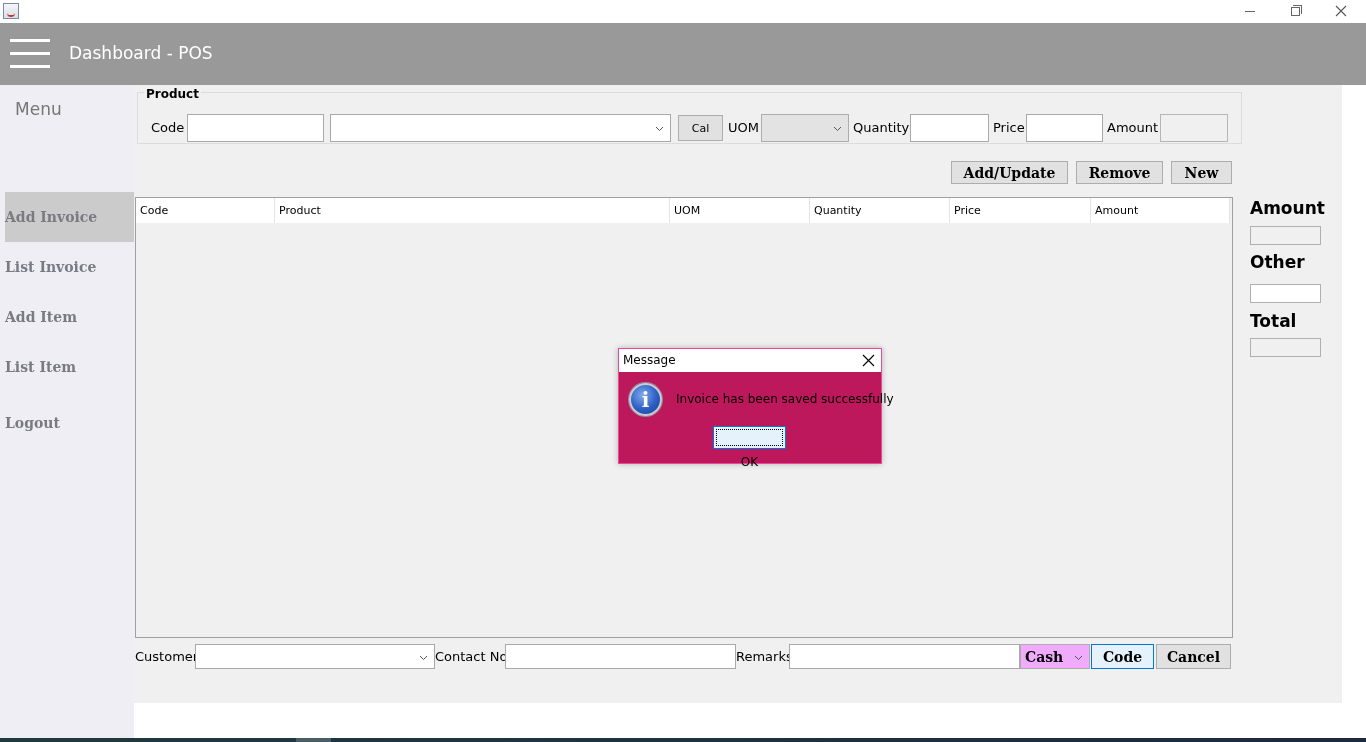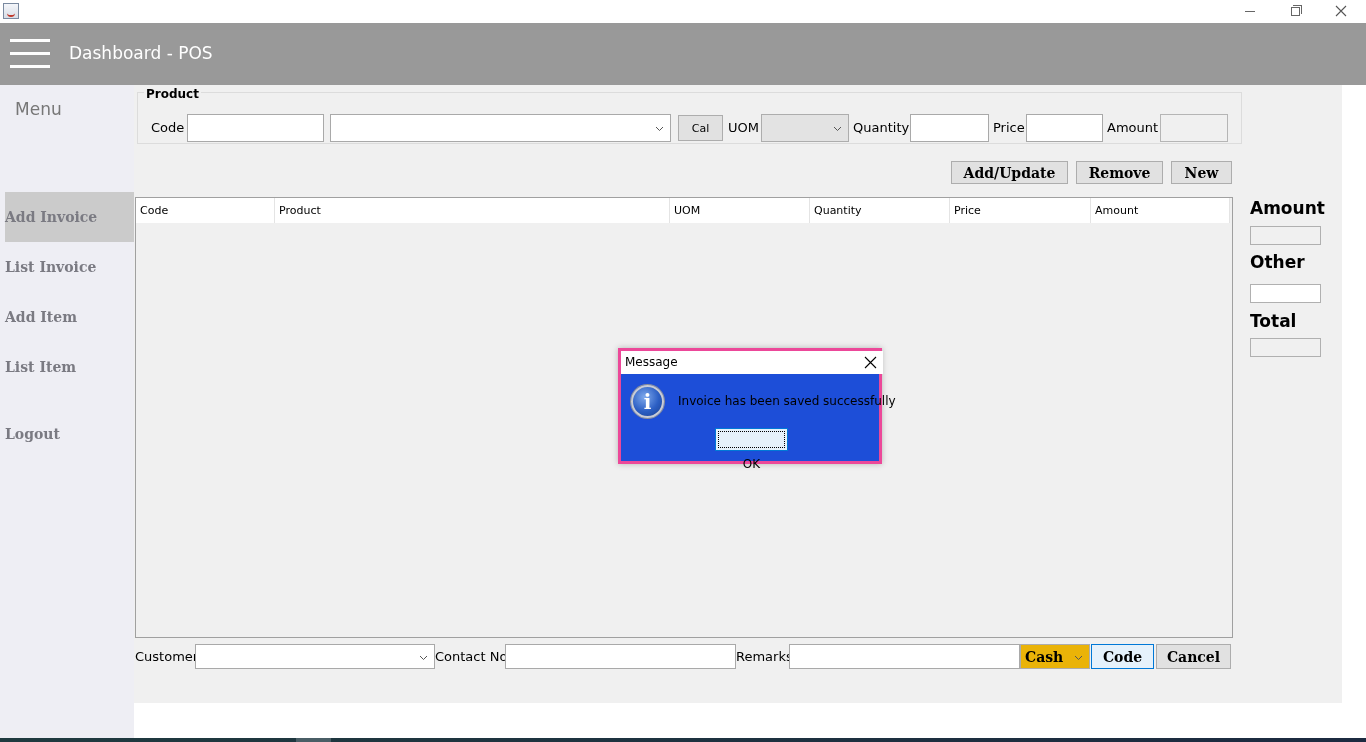--- a/index.html
+++ b/index.html
@@ -53,21 +53,21 @@
   .table { position: absolute; left: 1px; top: 112px; width: 1098px; height: 441px; border: 1px solid #a0a0a0; background: #f0f0f0; }
   .thead { position: absolute; left: 0; top: 0; height: 25px; width: 1094px; display: flex; background: #fff; border-bottom: 1px solid #fff; }
   .th { height: 25px; border-right: 1px solid #e4e4e4; font-size: 11px; color: #000; padding-left: 4px; display: flex; align-items: center; cursor: pointer; }
 
   
   .summary-lbl { position: absolute; font-family: "DejaVu Sans", sans-serif; font-weight: bold; font-size: 17px; color: #000; }
   .summary-field { position: absolute; left: 1116px; width: 71px; height: 19px; border: 1px solid #b0b0b0; background: #f0f0f0; }
   .summary-field.editable { background: #fff; }
 
   
-  .dialog { position: absolute; left: 618px; top: 348px; width: 264px; height: 116px; background: #1d4ed8; border: 3px solid #ec4899; box-shadow: 0 0 6px rgba(0,0,0,0.25); }
+  .dialog { position: absolute; left: 618px; top: 348px; width: 264px; height: 116px; background: #be185d; border: 1px solid #ec4899; box-shadow: 0 0 6px rgba(0,0,0,0.25); }
   .dialog-titlebar { position: absolute; left: 0; top: 0; width: 262px; height: 23px; background: #fff; }
   .dialog-title { position: absolute; left: 4px; top: 4px; font-size: 12px; color: #000; }
   .dialog-close { position: absolute; right: 6px; top: 5px; width: 13px; height: 13px; cursor: pointer; }
   .info-icon { position: absolute; left: 10px; top: 34px; width: 33px; height: 33px; border-radius: 50%; background: radial-gradient(circle at 40% 35%, #7fa9ec 0%, #2c5fc4 55%, #1a3f8e 100%); border: 2px solid #c9ccd4; box-shadow: 0 0 0 1px #8a8f99; display: flex; align-items: center; justify-content: center; color: #fff; font-family: "DejaVu Serif", serif; font-weight: bold; font-size: 20px; }
   .dialog-msg { position: absolute; left: 57px; top: 43px; font-size: 12px; color: #000; white-space: nowrap; }
   .dialog-ok { position: absolute; left: 94px; top: 77px; width: 73px; height: 23px; background: #e5f1fb; border: 1px solid #0078d7; display: flex; align-items: center; justify-content: center; cursor: pointer; }
   .dialog-ok .inner { position: absolute; left: 2px; top: 2px; right: 2px; bottom: 2px; border: 1px dotted #000; }
   .dialog-ok span { font-size: 12px; color: #000; position: relative; margin-top: 48px; }
 
   
@@ -100,21 +100,21 @@
     </div>
   <div class="header-title">Dashboard - POS</div>
 </div>
 
 <div class="sidebar">
   <div class="menu-title">Menu</div>
   <div class="nav-item active" style="top:107px;">Add Invoice</div>
   <div class="nav-item" style="top:157px;">List Invoice</div>
   <div class="nav-item" style="top:207px;">Add Item</div>
   <div class="nav-item" style="top:257px;">List Item</div>
-  <div class="nav-item" style="top:324px;">Logout</div>
+  <div class="nav-item" style="top:313px;">Logout</div>
 </div>
 
 <div class="main">
 
   <div class="product-group">
     <div class="group-label">Product</div>
   </div>
 
   <div class="lbl" style="left:17px; top:35px;">Code</div>
   <input class="field" style="left: 53px; top: 29px; width: 137px;" value="">
@@ -172,21 +172,21 @@
     <span></span>
     <svg class="chev" style="top:8px;" viewBox="0 0 9 9">
         <path d="M1 3 L4.5 6.5 L8 3" stroke="#555" stroke-width="1" fill="none"></path>
       </svg>
   </div>
   <div class="lbl" style="left:301px; top:564px;">Contact No</div>
   <input class="field" style="left: 371px; top: 559px; width: 231px; height: 25px;" value="">
   <div class="lbl" style="left:602px; top:564px;">Remarks</div>
   <input class="field" style="left: 655px; top: 559px; width: 231px; height: 25px;" value="">
 
-  <div class="combo" style="left:886px; top:559px; width:70px; height:25px; background:#eab308; border-color:#adadad;">
+  <div class="combo" style="left:886px; top:559px; width:70px; height:25px; background:#f0abfc; border-color:#adadad;">
     <span style="position:absolute; left:4px; top:4px; font-family:'DejaVu Serif', serif; font-weight:bold; font-size:14px;">Cash</span>
     <svg class="chev" style="top:8px;" viewBox="0 0 9 9">
         <path d="M1 3 L4.5 6.5 L8 3" stroke="#555" stroke-width="1" fill="none"></path>
       </svg>
   </div>
   <div class="btn focused" style="left:957px; top:559px; width:63px; height:25px;">Code</div>
   <div class="btn" style="left:1022px; top:559px; width:75px; height:25px;">Cancel</div>
 </div>
 
 <div class="dialog">

